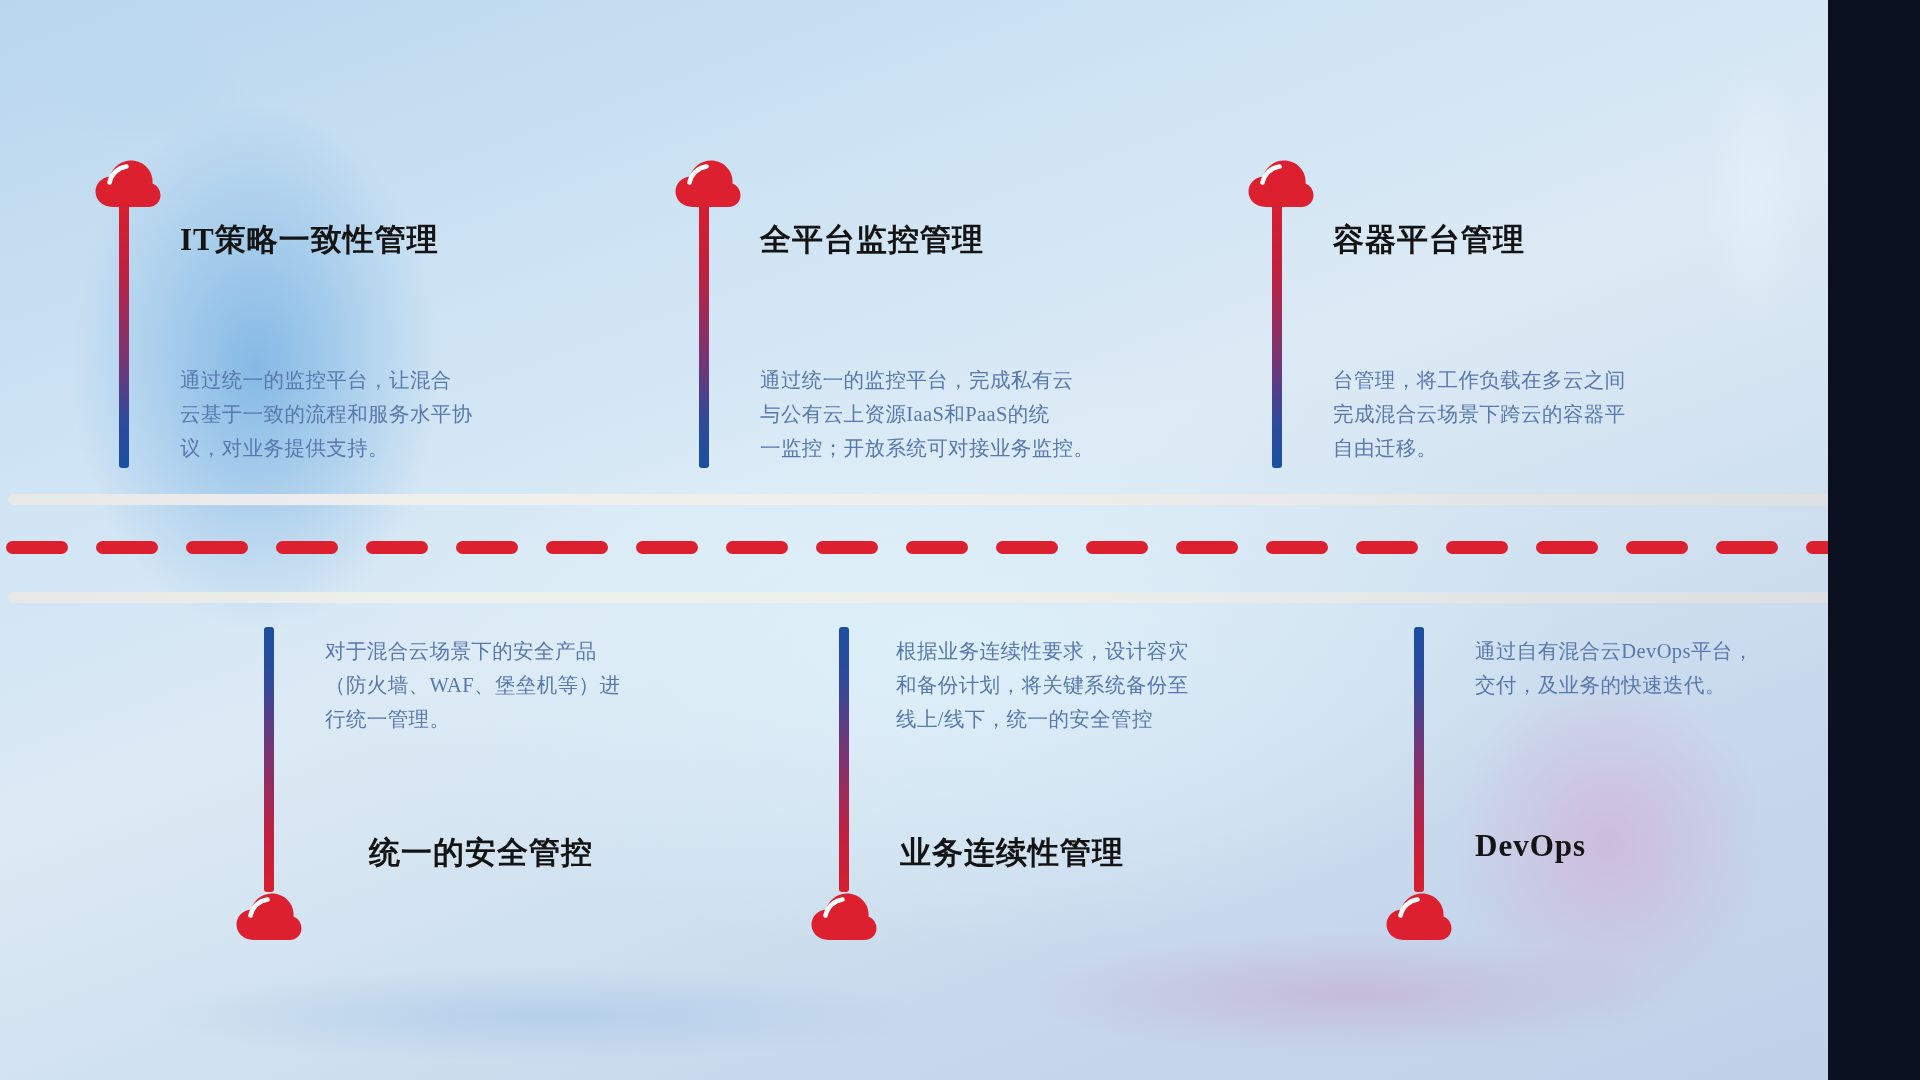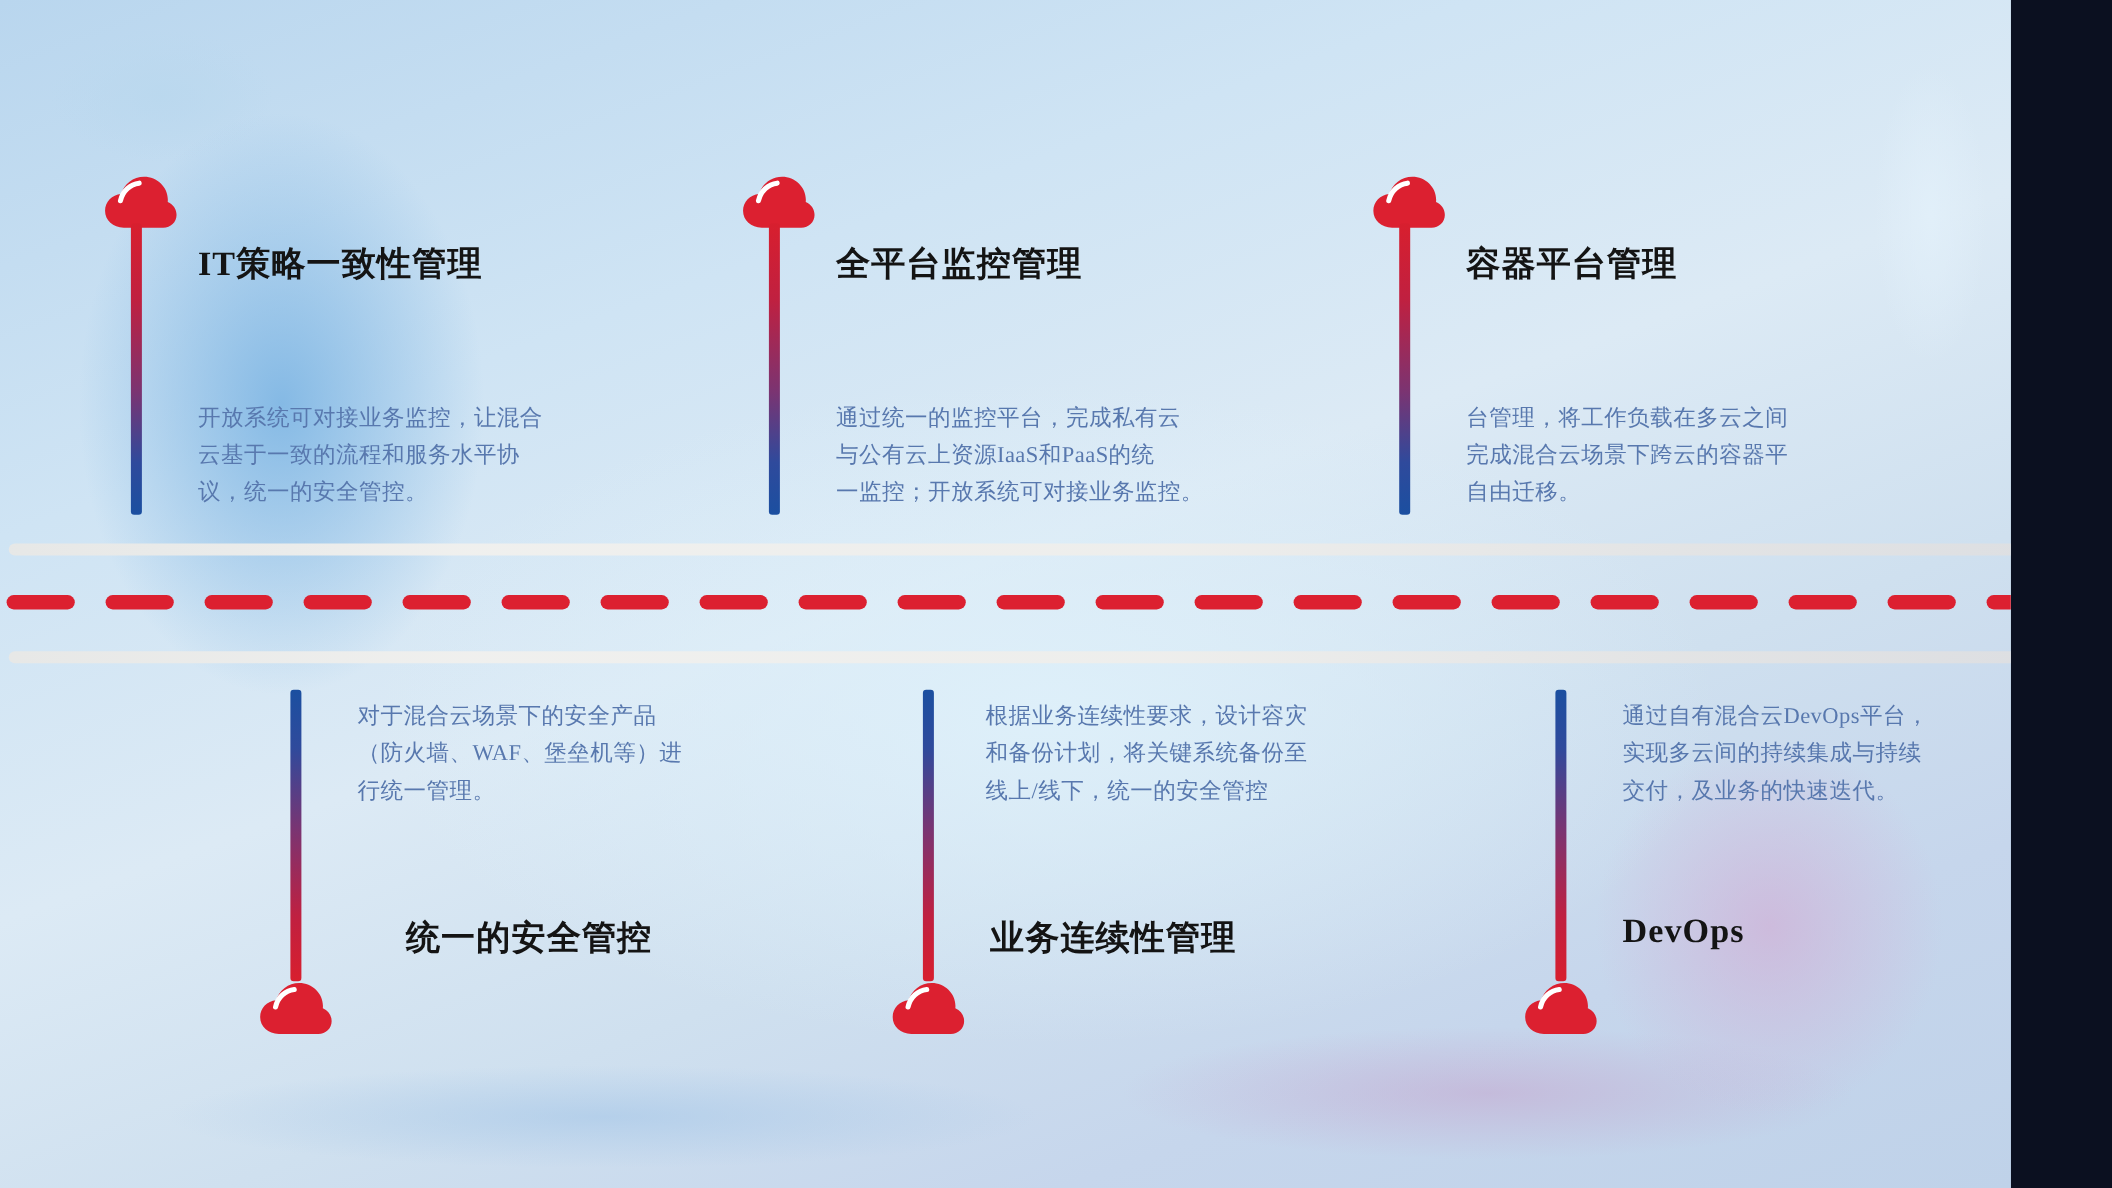--- a/index.html
+++ b/index.html
@@ -116,23 +116,23 @@
     <svg class="cloud-icon" style="left:0px; top:160px;" viewBox="0 0 66 50">
       <path d="M17.5 47 C7.8 47 0.5 40.2 0.5 31.6 C0.5 23.6 6.8 17 15.1 16.4
                C17.6 7.2 26.1 0.6 36.0 0.6 C47.9 0.6 57.6 10.0 57.6 21.6
                C57.6 22.3 57.5 23.0 57.5 23.6 C62.6 25.7 65.5 30.3 65.5 35.4
                C65.5 41.8 60.1 47 53.4 47 Z" fill="#dc2030"></path>
       <path d="M14.5 22.5 C16.5 13.5 23.5 7.5 31.5 6.5" stroke="#ffffff" stroke-width="4.6" stroke-linecap="round" fill="none"></path>
     </svg>
     <div class="stem down" style="left:24px; top:203px; height:265px;"></div>
     <div class="heading" style="left:85px; top:219px;">IT策略一致性管理</div>
     <div class="body-text" style="left:85px; top:363px;">
-      <span class="ln">开放系统可对接业务监控，让混合</span>
+      <span class="ln">通过统一的监控平台，让混合</span>
       <span class="ln">云基于一致的流程和服务水平协</span>
-      <span class="ln">议，统一的安全管控。</span>
+      <span class="ln">议，对业务提供支持。</span>
     </div>
   </div>
 
   <div class="col" style="left:675px; top:0;">
     <svg class="cloud-icon" style="left:0px; top:160px;" viewBox="0 0 66 50">
       <path d="M17.5 47 C7.8 47 0.5 40.2 0.5 31.6 C0.5 23.6 6.8 17 15.1 16.4
                C17.6 7.2 26.1 0.6 36.0 0.6 C47.9 0.6 57.6 10.0 57.6 21.6
                C57.6 22.3 57.5 23.0 57.5 23.6 C62.6 25.7 65.5 30.3 65.5 35.4
                C65.5 41.8 60.1 47 53.4 47 Z" fill="#dc2030"></path>
       <path d="M14.5 22.5 C16.5 13.5 23.5 7.5 31.5 6.5" stroke="#ffffff" stroke-width="4.6" stroke-linecap="round" fill="none"></path>
@@ -219,21 +219,20 @@
                C17.6 7.2 26.1 0.6 36.0 0.6 C47.9 0.6 57.6 10.0 57.6 21.6
                C57.6 22.3 57.5 23.0 57.5 23.6 C62.6 25.7 65.5 30.3 65.5 35.4
                C65.5 41.8 60.1 47 53.4 47 Z" fill="#dc2030"></path>
       <path d="M14.5 22.5 C16.5 13.5 23.5 7.5 31.5 6.5" stroke="#ffffff" stroke-width="4.6" stroke-linecap="round" fill="none"></path>
     </svg>
   </div>
 
   <div class="col" style="left:1390px; top:0;">
     <div class="body-text" style="left:85px; top:634px;">
       <span class="ln">通过自有混合云DevOps平台，</span>
-      <span class="ln">实现多云间的持续集成与持续</span>
       <span class="ln">交付，及业务的快速迭代。</span>
     </div>
     <div class="stem up" style="left:24px; top:627px; height:265px;"></div>
     <div class="heading" style="left:85px; top:828px;">DevOps</div>
     <svg class="cloud-icon" style="left:-4px; top:893px;" viewBox="0 0 66 50">
       <path d="M17.5 47 C7.8 47 0.5 40.2 0.5 31.6 C0.5 23.6 6.8 17 15.1 16.4
                C17.6 7.2 26.1 0.6 36.0 0.6 C47.9 0.6 57.6 10.0 57.6 21.6
                C57.6 22.3 57.5 23.0 57.5 23.6 C62.6 25.7 65.5 30.3 65.5 35.4
                C65.5 41.8 60.1 47 53.4 47 Z" fill="#dc2030"></path>
       <path d="M14.5 22.5 C16.5 13.5 23.5 7.5 31.5 6.5" stroke="#ffffff" stroke-width="4.6" stroke-linecap="round" fill="none"></path>

